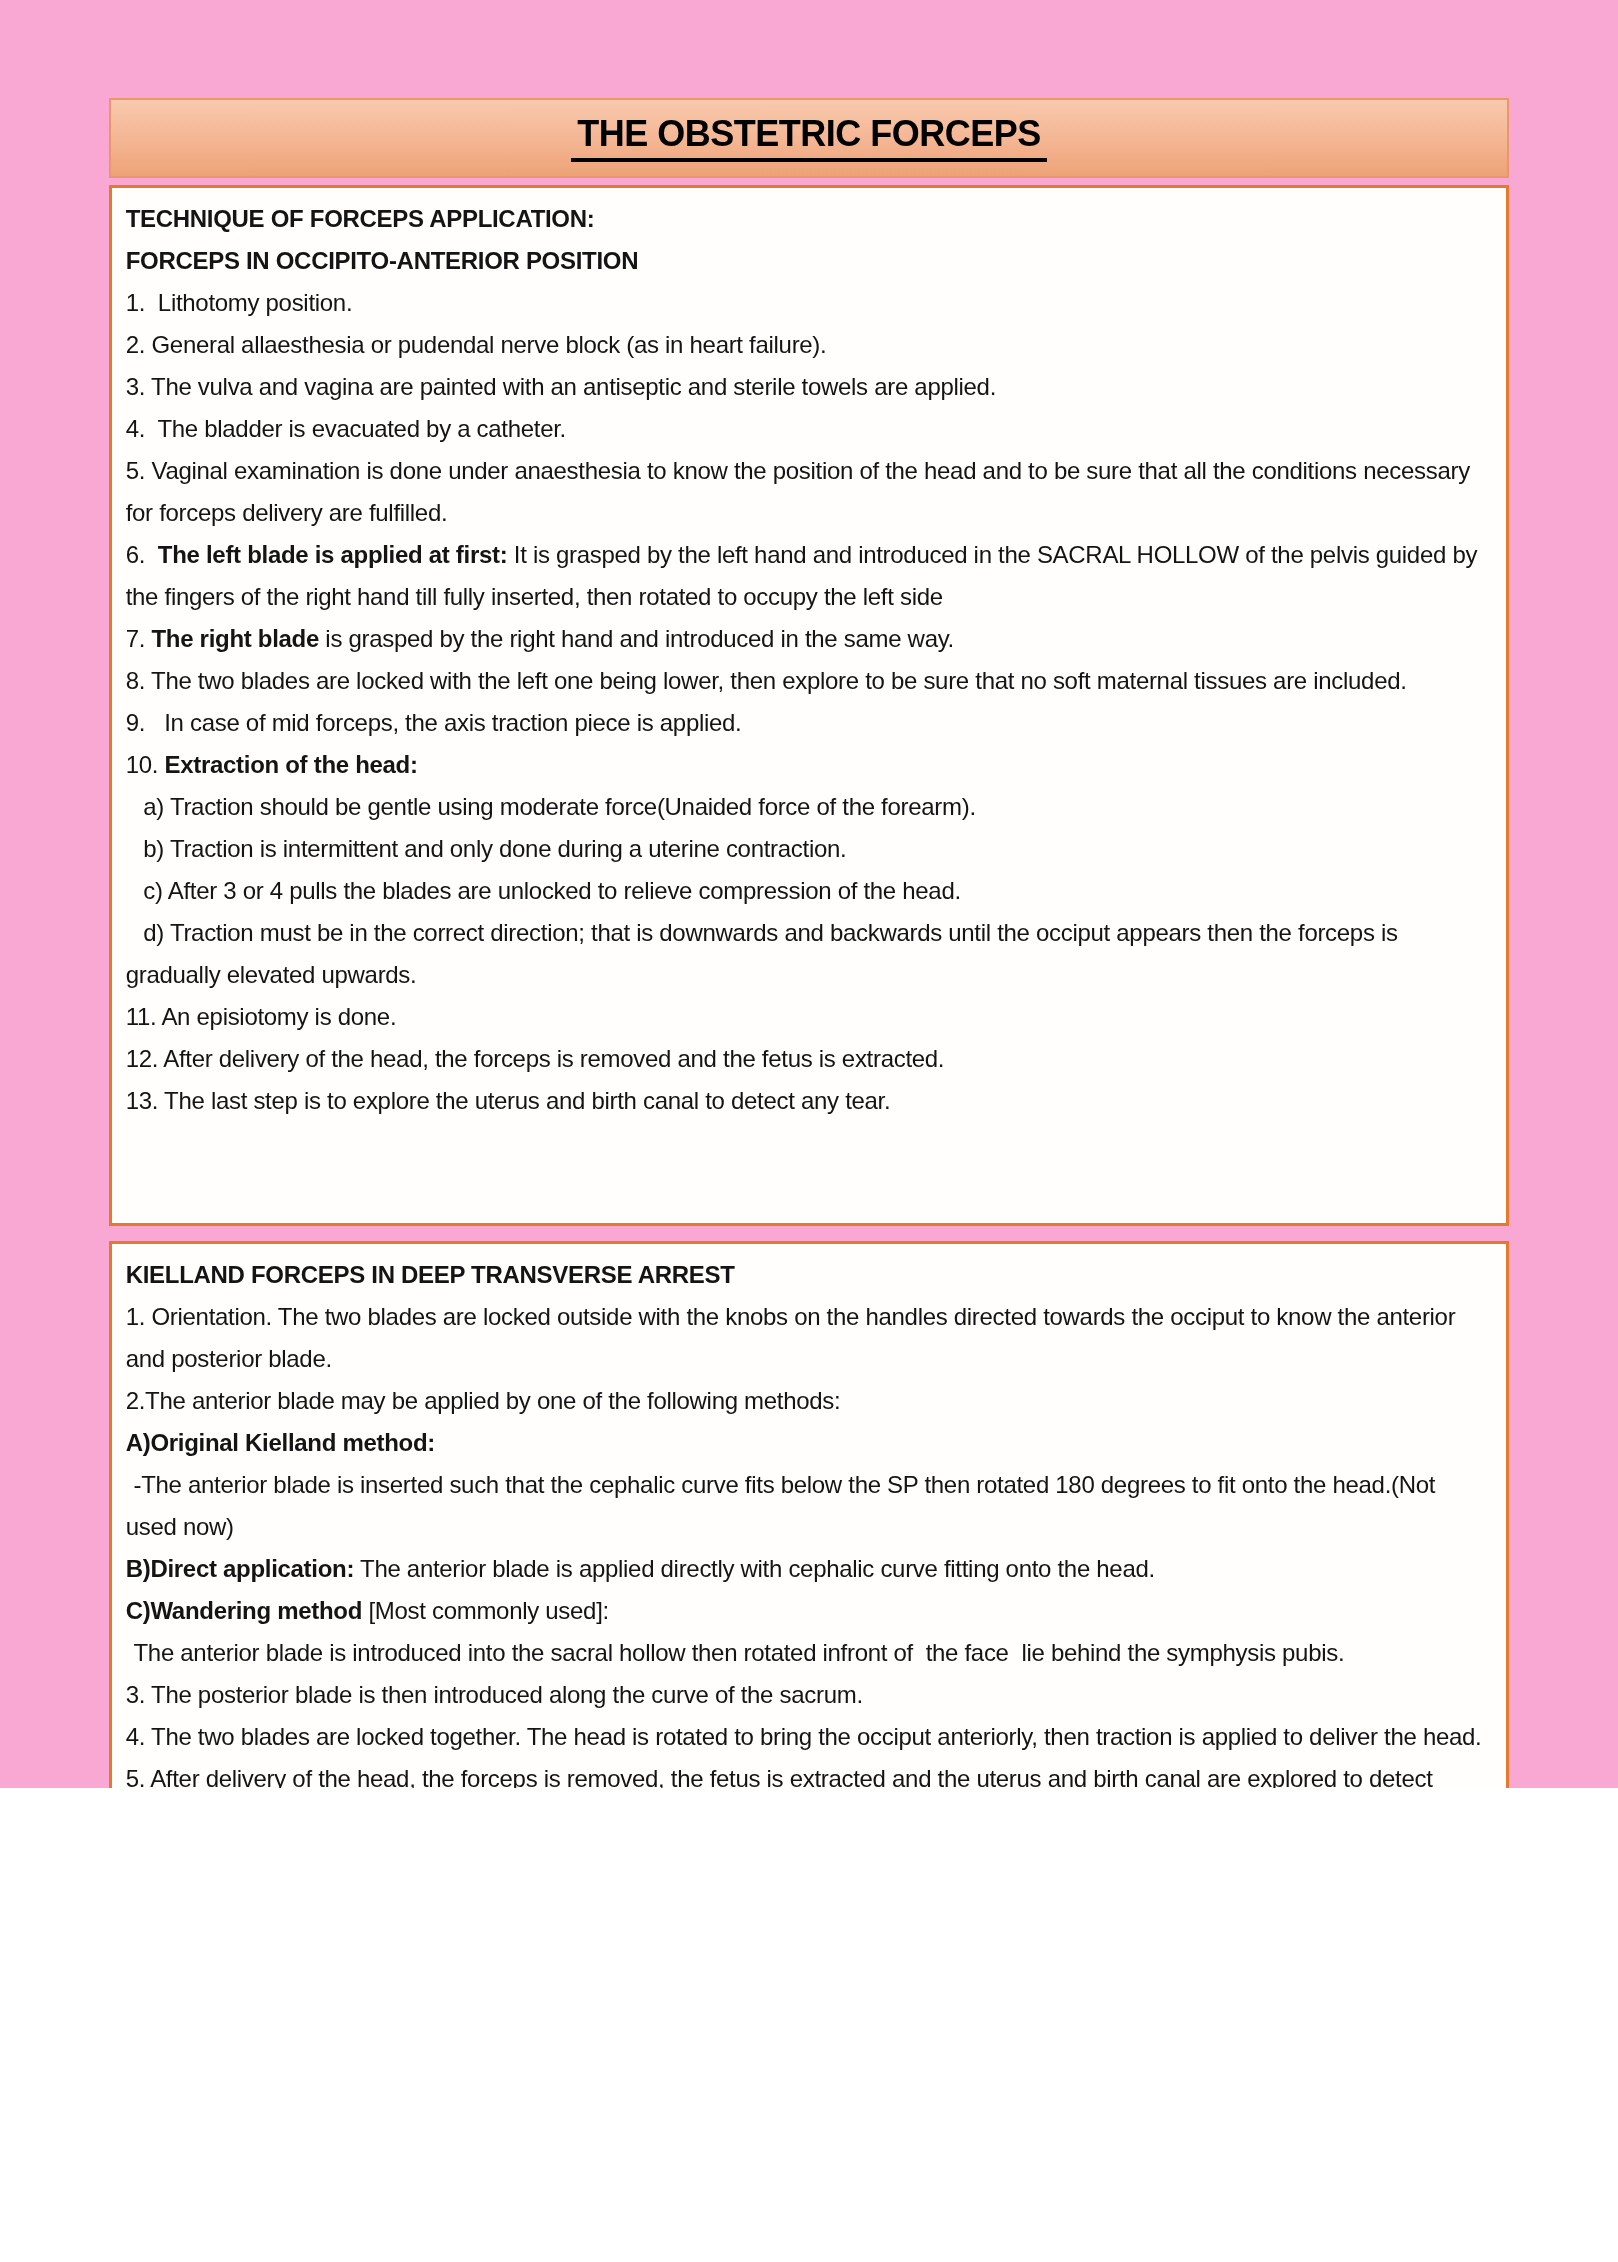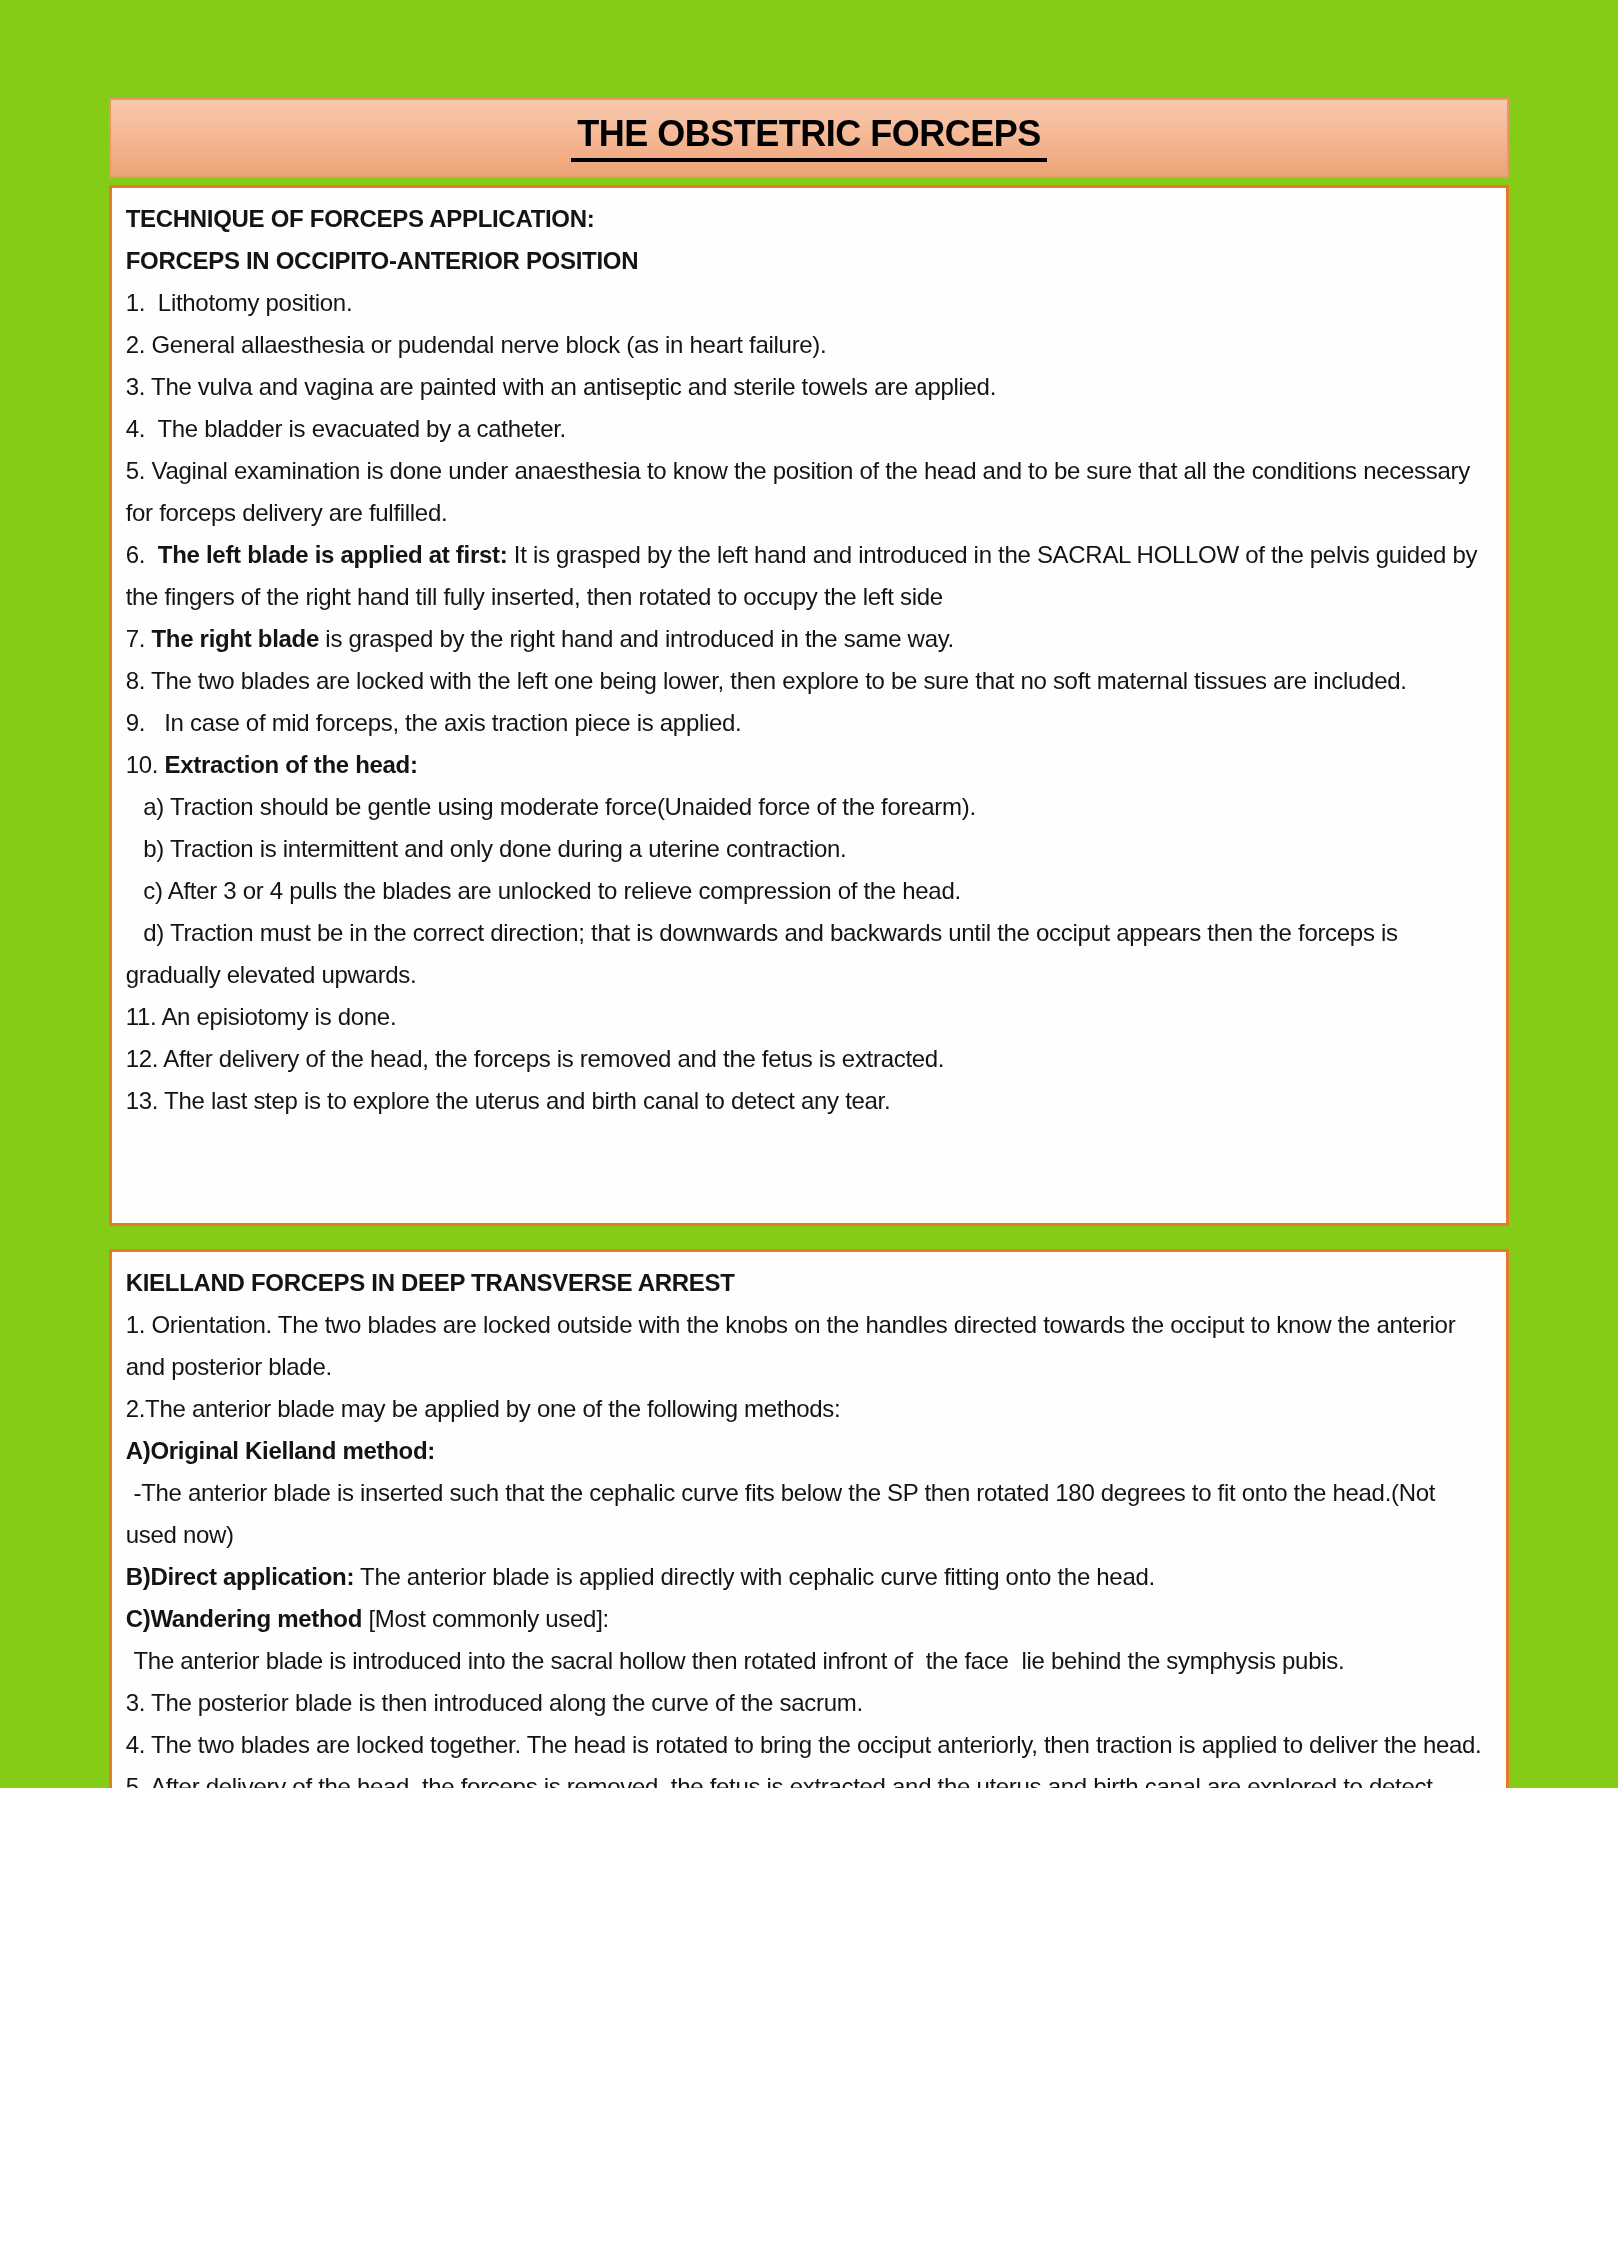--- a/index.html
+++ b/index.html
@@ -4,21 +4,21 @@
 <style>
   html, body {
     margin: 0;
     padding: 0;
     background: #ffffff;
   }
   .page {
     position: relative;
     width: 1619px;
     height: 1788px;
-    background: #84cc16;
+    background: #f9a8d4;
     font-family: "Liberation Sans", sans-serif;
     color: #141414;
     overflow: hidden;
     text-decoration: underline;
   }
   
   .banner {
     position: absolute;
     left: 109px;
     top: 98px;
@@ -49,21 +49,21 @@
     background: #fffefc;
     border: 3.9px solid #e5792c;
     padding: 9.8px 13.7px;
     font-size: 24px;
     line-height: 42px;
     letter-spacing: -0.3px;
     white-space: pre-wrap;
     overflow: hidden;
   }
   .tbox-technique { top: 185px;  height: 1041px; }
-  .tbox-kielland  { top: 1241px; height: 739px; margin-top: 8px;  }
+  .tbox-kielland  { top: 1241px; height: 739px;  }
   .para { margin: 0; }
   .para.indent-md { text-indent: 17.6px; }
   .para.indent-sm { text-indent: 7.8px; }
   .seg-bold { font-weight: bold; }
   .seg-underline { border-bottom: 2.9px solid #141414; padding-bottom: 1px; }
   
   .page-number {
     position: absolute;
     top: 2161px;
     left: 0;

